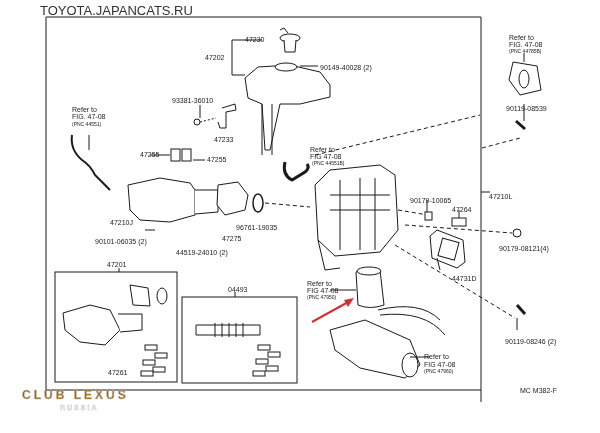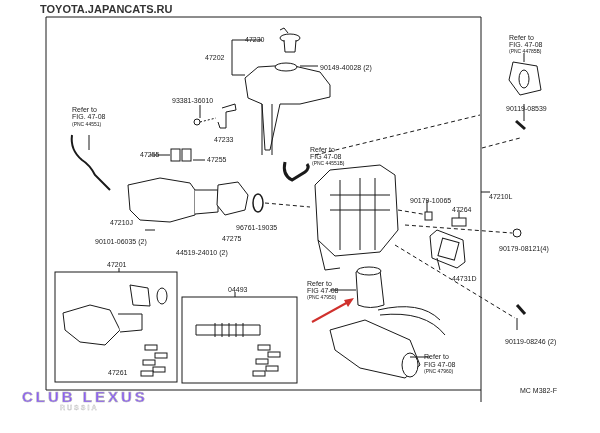--- a/index.html
+++ b/index.html
@@ -1,21 +1,21 @@
 <!DOCTYPE html>
 <html><head>
 <meta charset="utf-8">
 <style>
   html,body{margin:0;padding:0;background:#ffffff;}
   body{width:600px;height:433px;position:relative;overflow:hidden;font-family:"Liberation Sans",sans-serif;color:#1a1a1a;}
   .lbl{position:absolute;font-size:7px;line-height:8px;white-space:nowrap;color:#1a1a1a;}
   .lbl.sm{font-size:5px;line-height:6px;}
-  .site{position:absolute;left:40px;top:3px;font-size:11px;color:#333;font-weight:bold;}
+  .site{position:absolute;left:40px;top:3px;font-size:13px;color:#333;}
   .code{position:absolute;left:520px;top:387px;font-size:7px;}
-  .wm{position:absolute;left:22px;top:388px;font-size:15px;letter-spacing:3px;color:#8b5cf6;font-weight:bold;
+  .wm{position:absolute;left:22px;top:388px;font-size:12px;letter-spacing:3px;color:#a16207;font-weight:bold;
       -webkit-text-stroke:0.6px #b8b8b8;}
   .wm2{position:absolute;left:60px;top:404px;font-size:7px;letter-spacing:2px;color:#fff;font-weight:bold;
       -webkit-text-stroke:0.4px #b8b8b8;}
   svg{position:absolute;left:0;top:0;}
 </style>
 </head>
 <body>
 
 <div class="site">TOYOTA.JAPANCATS.RU</div>
 

